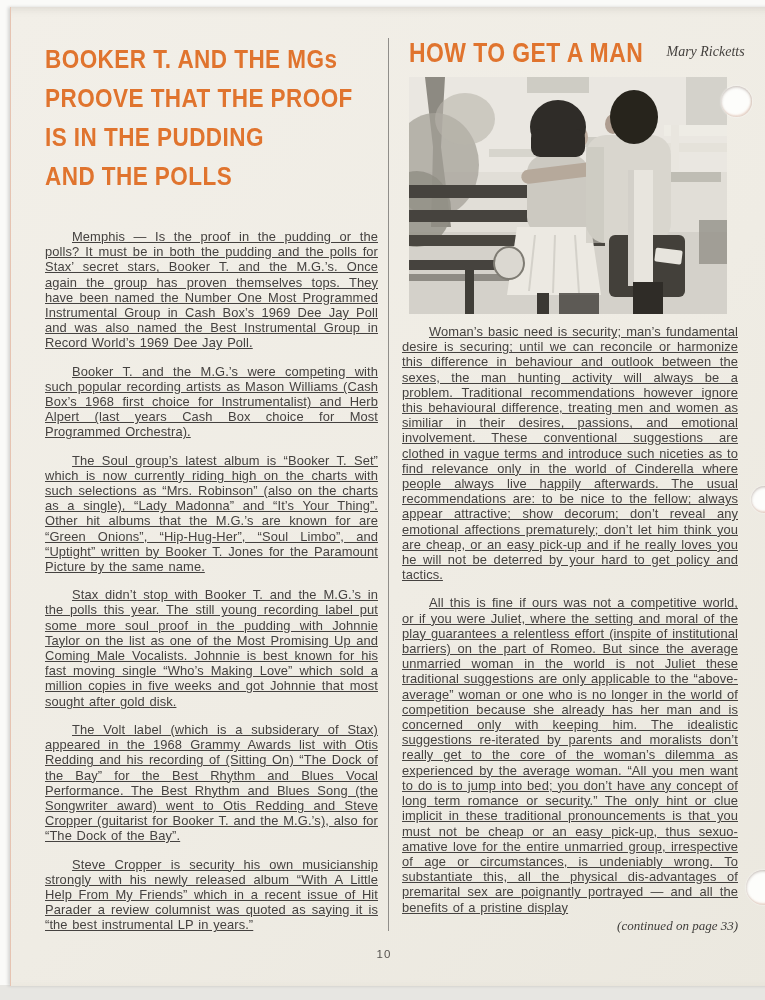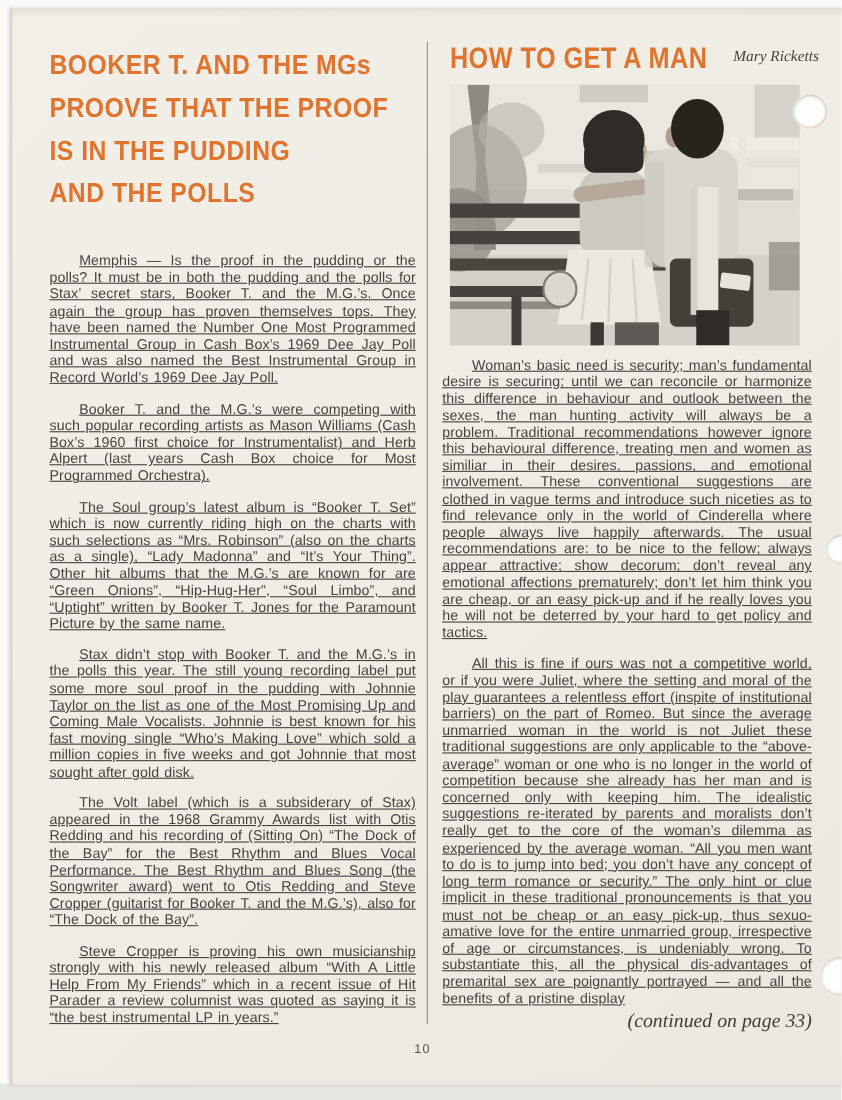--- a/index.html
+++ b/index.html
@@ -41,21 +41,21 @@
     font-family:"Liberation Serif", serif;font-style:italic;font-size:14px;
     color:#45423f;margin-left:-18px;padding-bottom:2px;white-space:nowrap;
   }
 
   .body-p{
     font-size:12.9px;line-height:15.2px;text-align:justify;
     color:#454240;margin:0 0 13px 0;text-indent:27px;
     letter-spacing:.1px;word-spacing:1px;text-decoration:underline;
   }
   .continued{
-    font-family:"Liberation Serif", serif;font-style:italic;font-size:18px;
+    font-family:"Liberation Serif", serif;font-style:italic;font-size:13px;
     color:#3f3d3a;text-align:right;margin-top:-10px;
   }
 
   .photo{
     width:318px;height:237px;margin-left:7px;background:#dddbd5;
     position:relative;
   }
   .photo svg{display:block;width:100%;height:100%;}
 
   .page-number{
@@ -80,25 +80,25 @@
 <div class="page">
 
   <div class="col-left">
     <h1 class="headline">
       <span>BOOKER T. AND THE MGs</span>
       <span>PROOVE THAT THE PROOF</span>
       <span>IS IN THE PUDDING</span>
       <span>AND THE POLLS</span>
     </h1>
     <p class="body-p">Memphis — Is the proof in the pudding or the polls? It must be in both the pudding and the polls for Stax’ secret stars, Booker T. and the M.G.’s. Once again the group has proven themselves tops. They have been named the Number One Most Programmed Instrumental Group in Cash Box’s 1969 Dee Jay Poll and was also named the Best Instrumental Group in Record World’s 1969 Dee Jay Poll.</p>
-    <p class="body-p">Booker T. and the M.G.’s were competing with such popular recording artists as Mason Williams (Cash Box’s 1960 first choice for Instrumentalist) and Herb Alpert (last years Cash Box choice for Most Programmed Orchestra).</p>
+    <p class="body-p">Booker T. and the M.G.’s were competing with such popular recording artists as Mason Williams (Cash Box’s 1968 first choice for Instrumentalist) and Herb Alpert (last years Cash Box choice for Most Programmed Orchestra).</p>
     <p class="body-p">The Soul group’s latest album is “Booker T. Set” which is now currently riding high on the charts with such selections as “Mrs. Robinson” (also on the charts as a single), “Lady Madonna” and “It’s Your Thing”. Other hit albums that the M.G.’s are known for are “Green Onions”, “Hip-Hug-Her”, “Soul Limbo”, and “Uptight” written by Booker T. Jones for the Paramount Picture by the same name.</p>
     <p class="body-p">Stax didn’t stop with Booker T. and the M.G.’s in the polls this year. The still young recording label put some more soul proof in the pudding with Johnnie Taylor on the list as one of the Most Promising Up and Coming Male Vocalists. Johnnie is best known for his fast moving single “Who’s Making Love” which sold a million copies in five weeks and got Johnnie that most sought after gold disk.</p>
     <p class="body-p">The Volt label (which is a subsiderary of Stax) appeared in the 1968 Grammy Awards list with Otis Redding and his recording of (Sitting On) “The Dock of the Bay” for the Best Rhythm and Blues Vocal Performance. The Best Rhythm and Blues Song (the Songwriter award) went to Otis Redding and Steve Cropper (guitarist for Booker T. and the M.G.’s), also for “The Dock of the Bay”.</p>
-    <p class="body-p">Steve Cropper is proving his own musicianship strongly with his newly released album “With A Little Help From My Friends” which in a recent issue of Hit Parader a review columnist was quoted as saying it is “the best instrumental LP in years.”</p>
+    <p class="body-p">Steve Cropper is security his own musicianship strongly with his newly released album “With A Little Help From My Friends” which in a recent issue of Hit Parader a review columnist was quoted as saying it is “the best instrumental LP in years.”</p>
   </div>
 
   <div class="divider"></div>
 
   <div class="col-right">
     <div class="rhead">
       <h1 class="rtitle" style="margin:0;">HOW TO GET A MAN</h1>
       <span class="byline">Mary Ricketts</span>
     </div>
 

